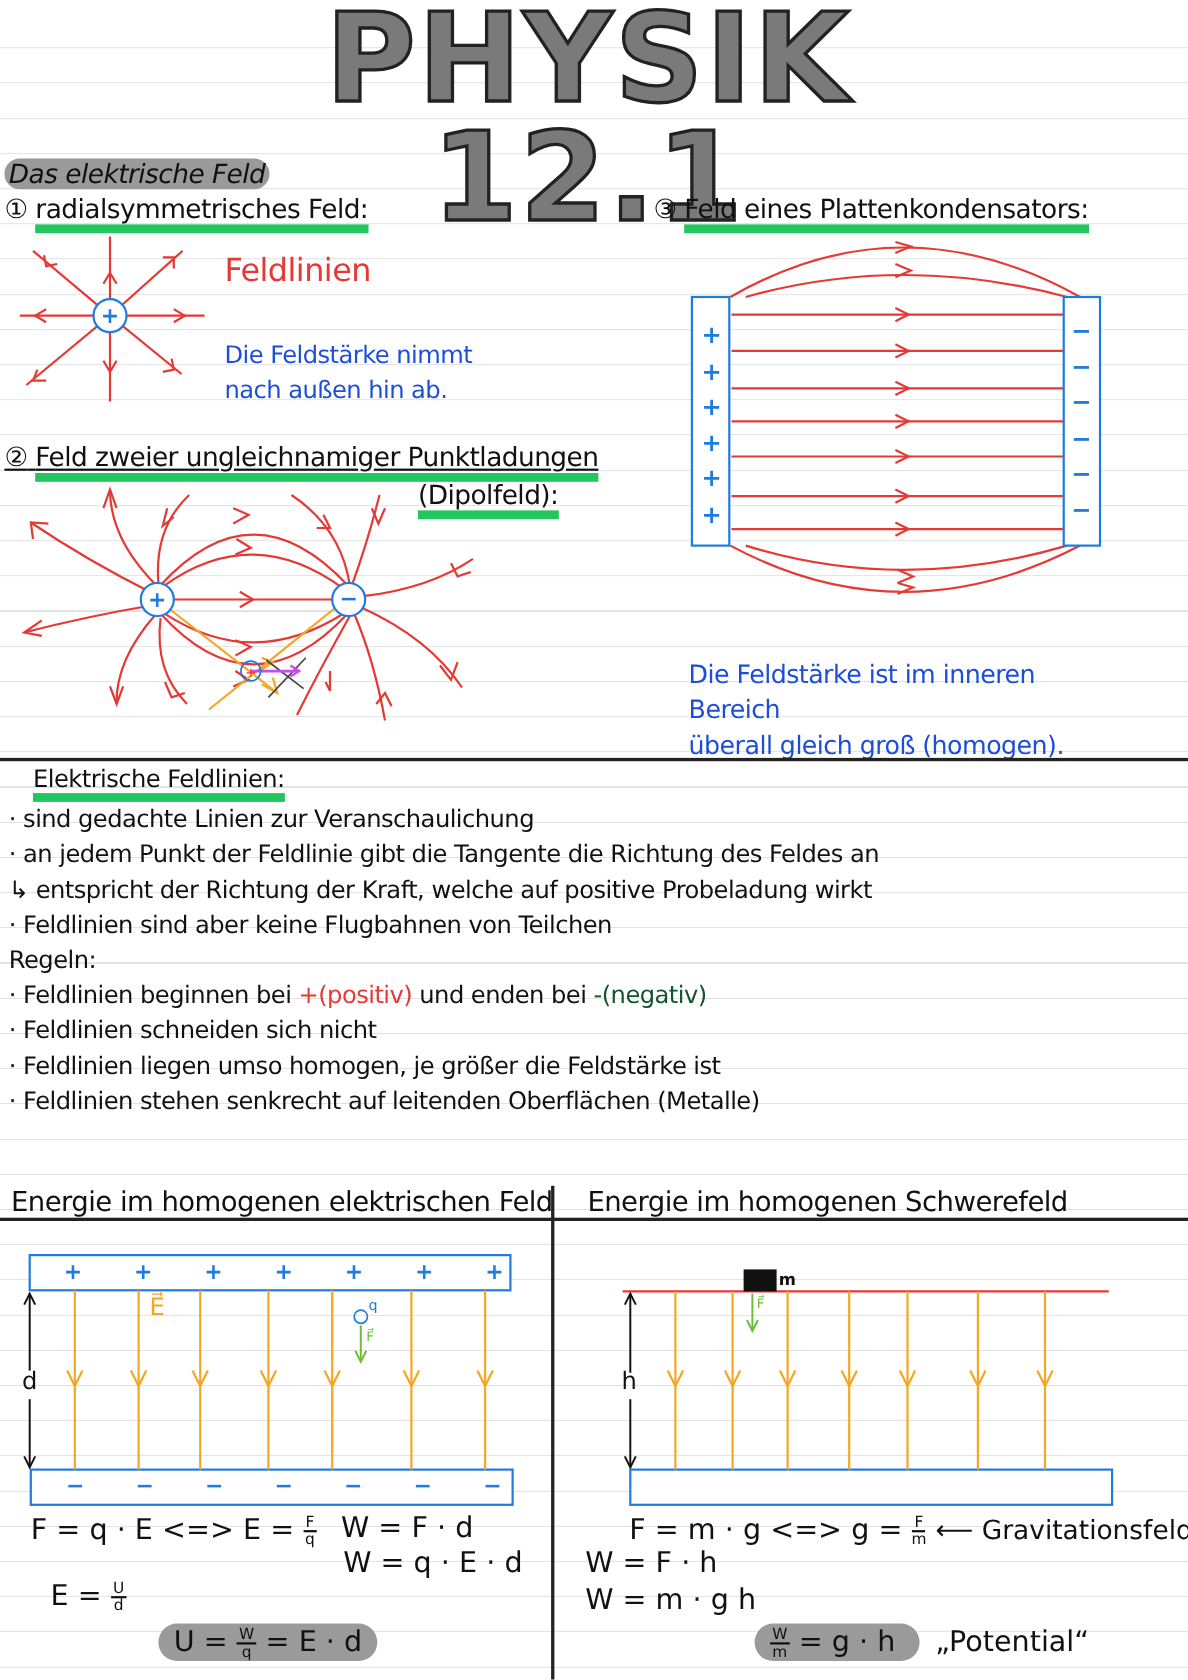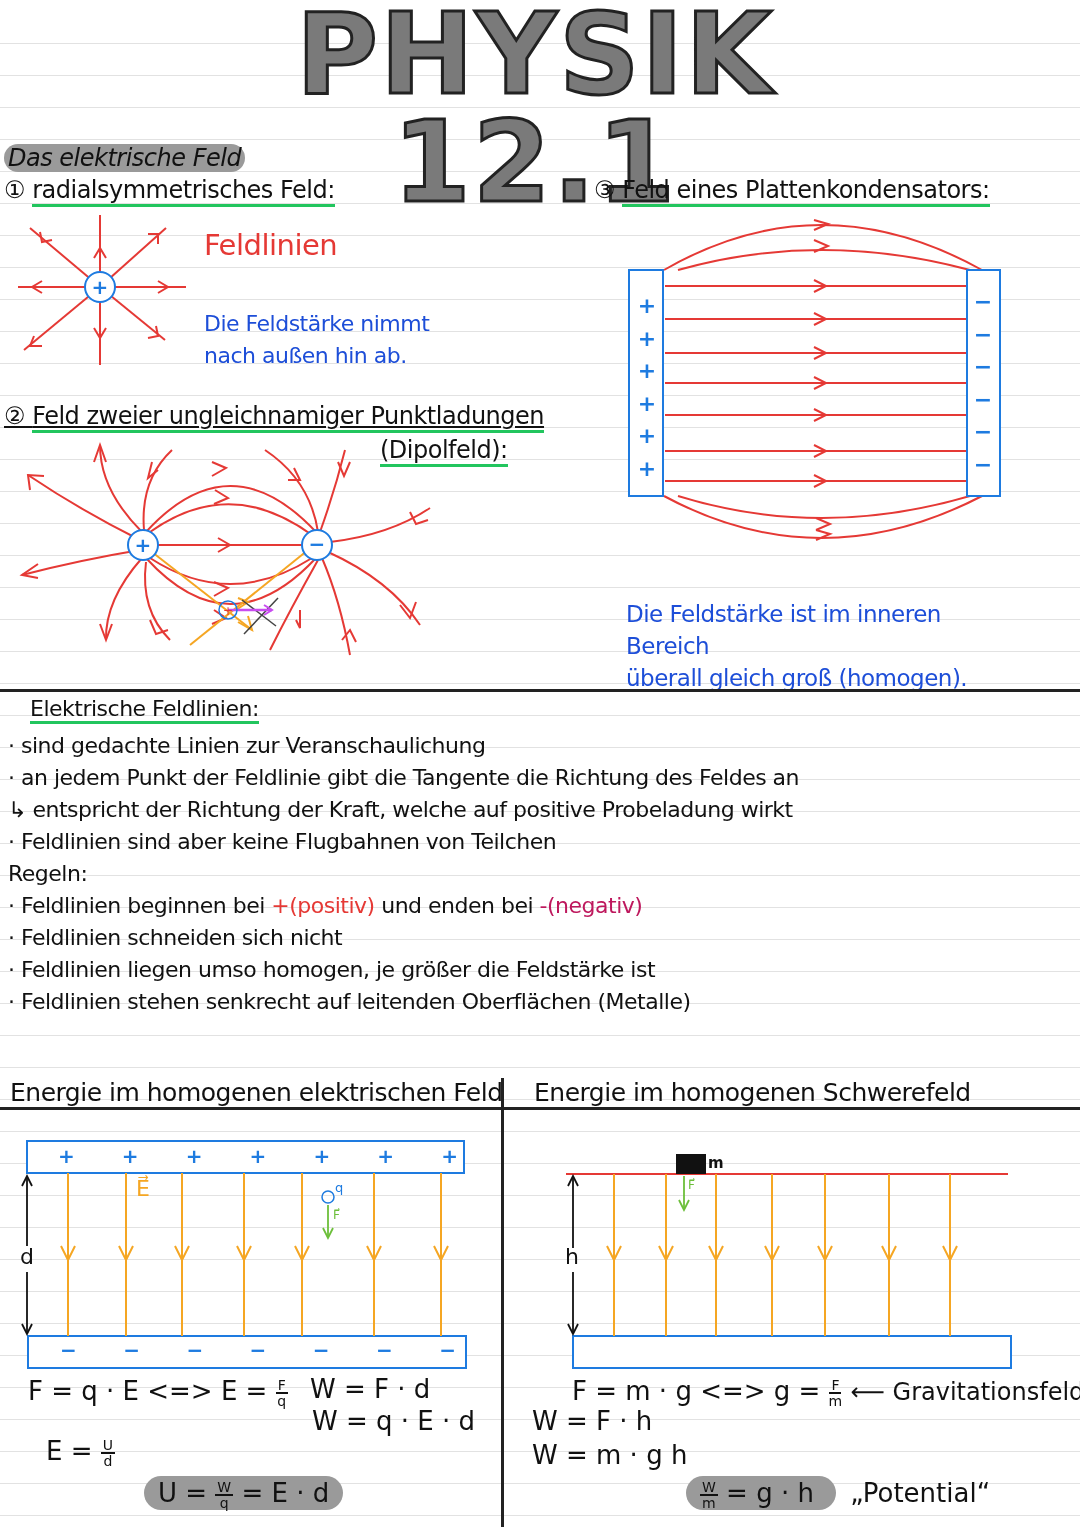--- a/index.html
+++ b/index.html
@@ -18,24 +18,24 @@
   .abs { position: absolute; z-index: 2; }
   .hand { font-family: "DejaVu Sans", sans-serif; letter-spacing: -0.5px; }
   .title {
     left: 245px; top: 0px; width: 580px; height: 124px;
     font-family: "DejaVu Sans", sans-serif; font-weight: bold; font-size: 112px; line-height: 108px;
     color: #7a7a7a; letter-spacing: 2px;
     -webkit-text-stroke: 3px #222;
     text-align: center;
   }
   .hl { background: #9a9a9a; border-radius: 14px; padding: 0 4px; }
-  .ul { border-bottom: 3px solid #22c55e; }
+  .ul { border-bottom: 8px solid #22c55e; }
   .h-sec { font-size: 24px; color: #111; }
   .red { color: #e53935; }
-  .blue { color: #be185d; }
+  .blue { color: #14532d; }
   .note-blue { font-size: 22px; color: #1d4ed8; line-height: 32px; }
   .rule-line { position: absolute; height: 3px; background: #222; z-index: 2; }
   .vline { position: absolute; width: 3px; background: #222; z-index: 2; }
   .txt { font-size: 22px; line-height: 32px; color: #111; white-space: nowrap; }
   svg { position: absolute; z-index: 1; overflow: visible; }
   .formula { font-size: 26px; color: #111; white-space: nowrap; }
   .frac { display: inline-flex; flex-direction: column; align-items: center; vertical-align: middle; font-size: 14px; line-height: 14px; }
   .frac span:first-child { border-bottom: 2px solid #111; padding: 0 2px; }
   .pill { background: #9a9a9a; border-radius: 20px; padding: 2px 14px; }
 </style>

